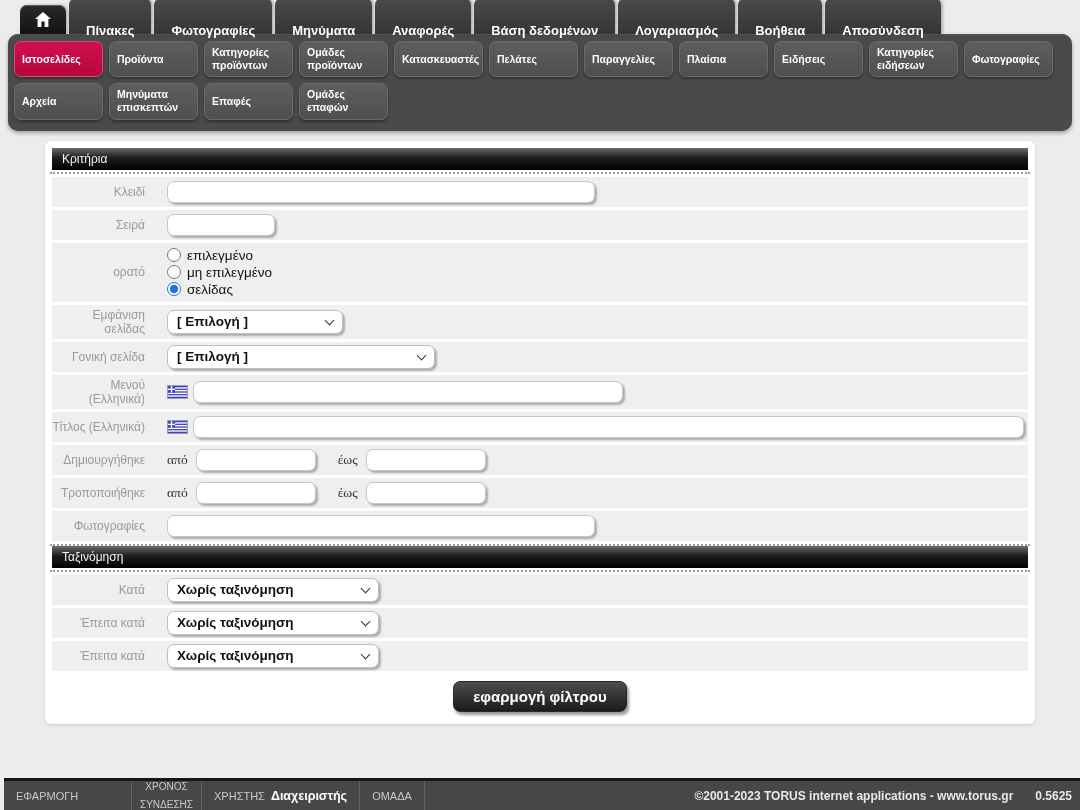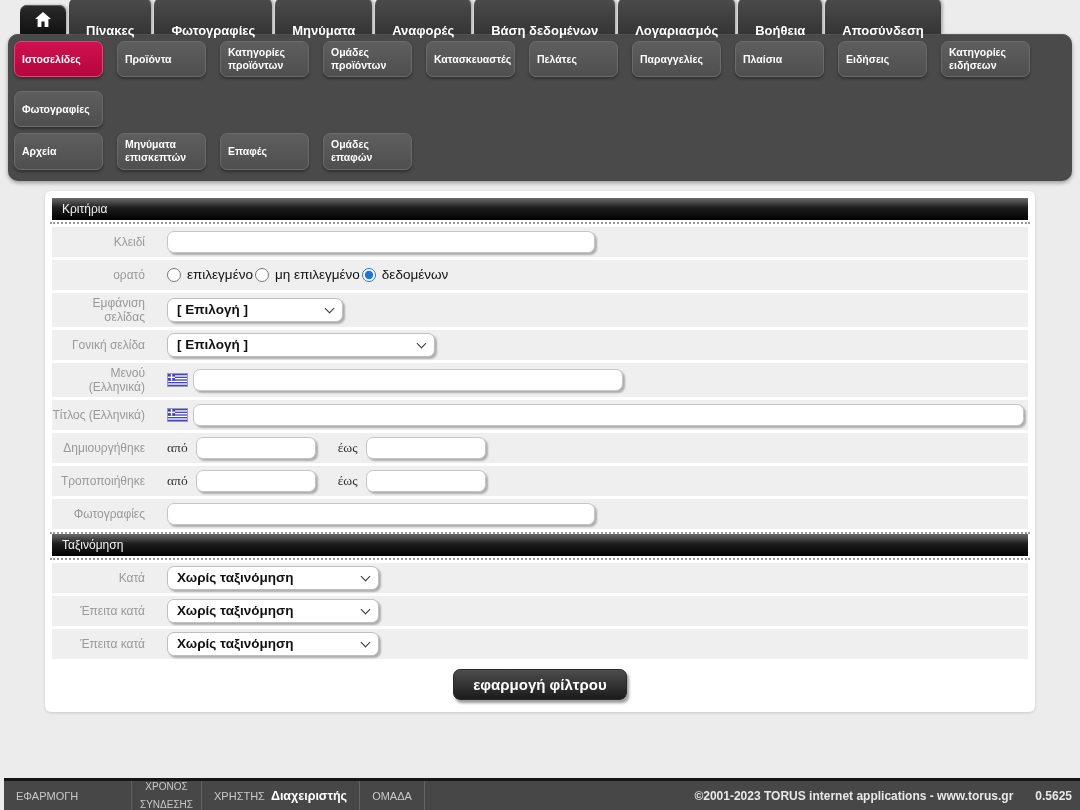--- a/index.html
+++ b/index.html
@@ -29,21 +29,21 @@
     width: 46px; padding: 0; text-align: center;
     display:flex; align-items:center; justify-content:center;
   }
 
   
   .toolbar {
     margin: 0 8px; background: #4a4a4a;
     border-radius: 10px; padding: 7px 6px 11px 6px;
     box-shadow: inset 0 1px 0 #5a5a5a, 0 2px 4px rgba(0,0,0,.35);
   }
-  .toolbar .btnrow { display: flex; flex-wrap: wrap; gap: 14px; margin-bottom: 6px; }
+  .toolbar .btnrow { display: flex; flex-wrap: wrap; gap: 6px; margin-bottom: 6px; }
   .toolbar .btnrow:last-child { margin-bottom: 0; }
   .tbtn {
     width: 89px; min-height: 36px;
     background: linear-gradient(180deg,#5e5e5e,#4f4f4f);
     border: 1px solid #6b6b6b; border-radius: 7px;
     color: #fff; font-weight: bold; font-size: 10.5px; line-height: 1.25;
     text-align: left; padding: 4px 7px; cursor: pointer;
     box-shadow: 0 2px 3px rgba(0,0,0,.35);
     font-family: "Liberation Sans", sans-serif;
   }
@@ -80,21 +80,21 @@
     background: #fff; box-shadow: 2px 2px 2px rgba(0,0,0,.28);
     padding: 0 8px; font-size: 13px; font-family: "Liberation Sans", sans-serif;
   }
   .w-key { width: 428px; }
   .w-order { width: 108px; }
   .w-url { width: 827px; }
   .w-menu { width: 430px; }
   .w-title { width: 831px; }
   .w-date { width: 120px; }
 
-  .radio-group { display: flex; gap: 2px; padding: 2px 0; }
+  .radio-group { display: flex; flex-direction: column; gap: 2px; padding: 2px 0; }
   .radio-opt { display: flex; align-items: center; gap: 6px; font-size: 13.5px; color: #111; }
   .radio-opt input { width: 14px; height: 14px; accent-color: #2273d4; cursor: pointer; }
 
   .selwrap { position: relative; display: inline-block; }
   .selwrap select {
     appearance: none; -webkit-appearance: none;
     height: 24px; border: 1px solid #bfbfbf; border-radius: 7px;
     background: #fff; box-shadow: 2px 2px 2px rgba(0,0,0,.28);
     font-weight: bold; font-size: 13.5px; color: #111;
     padding: 0 24px 0 9px; width: 100%;
@@ -184,35 +184,39 @@
 <div class="content">
 
   <div class="section-header">Κριτήρια</div>
   <div class="dotted"></div>
 
   <div class="row">
     <div class="lbl">Κλειδί</div>
     <input class="txt w-key" type="text" style="">
   </div>
 
+  <div class="row">
+    <div class="lbl">Σειρά</div>
+    <input class="txt w-order" type="text" style="">
+  </div>
 
   <div class="row">
     <div class="lbl">ορατό</div>
     <div class="radio-group">
       <label class="radio-opt">
         <input type="radio" name="visible" style="">
         <span>επιλεγμένο</span>
       </label>
       <label class="radio-opt">
         <input type="radio" name="visible" style="">
         <span>μη επιλεγμένο</span>
       </label>
       <label class="radio-opt">
         <input type="radio" name="visible" checked="" style="">
-        <span>δεδομένων</span>
+        <span>σελίδας</span>
       </label>
     </div>
   </div>
 
   <div class="row">
     <div class="lbl">Εμφάνιση σελίδας</div>
     <span class="selwrap w-sel1">
       <select>
         <option>[ Επιλογή ]</option>
       </select>

